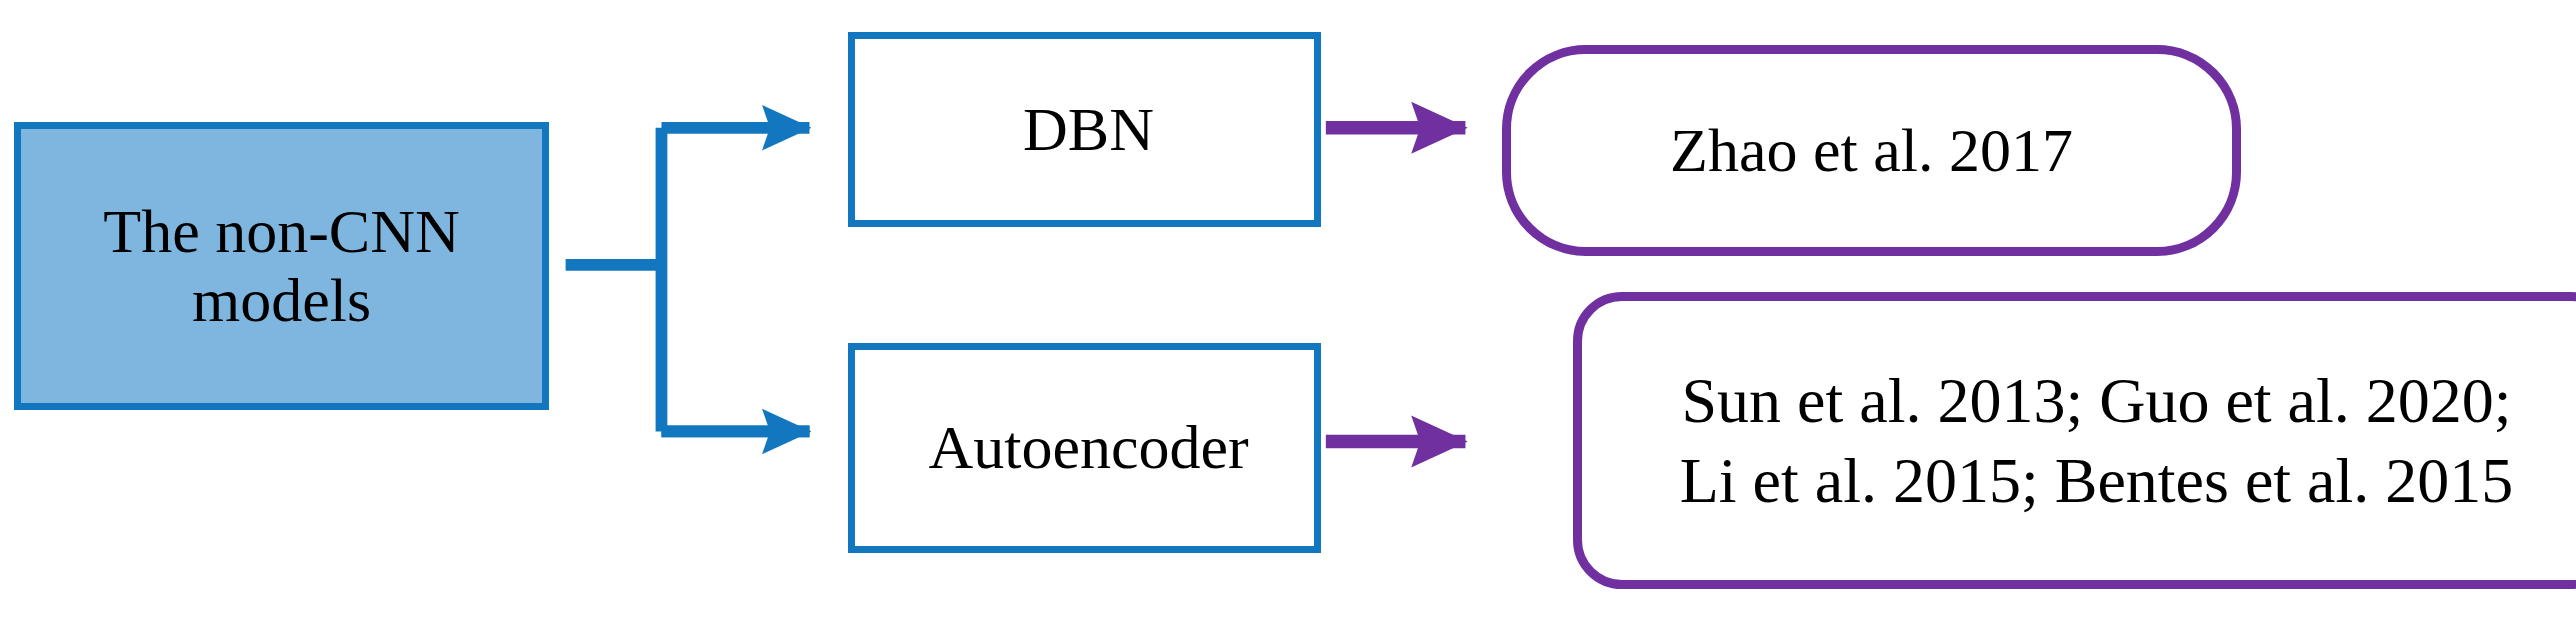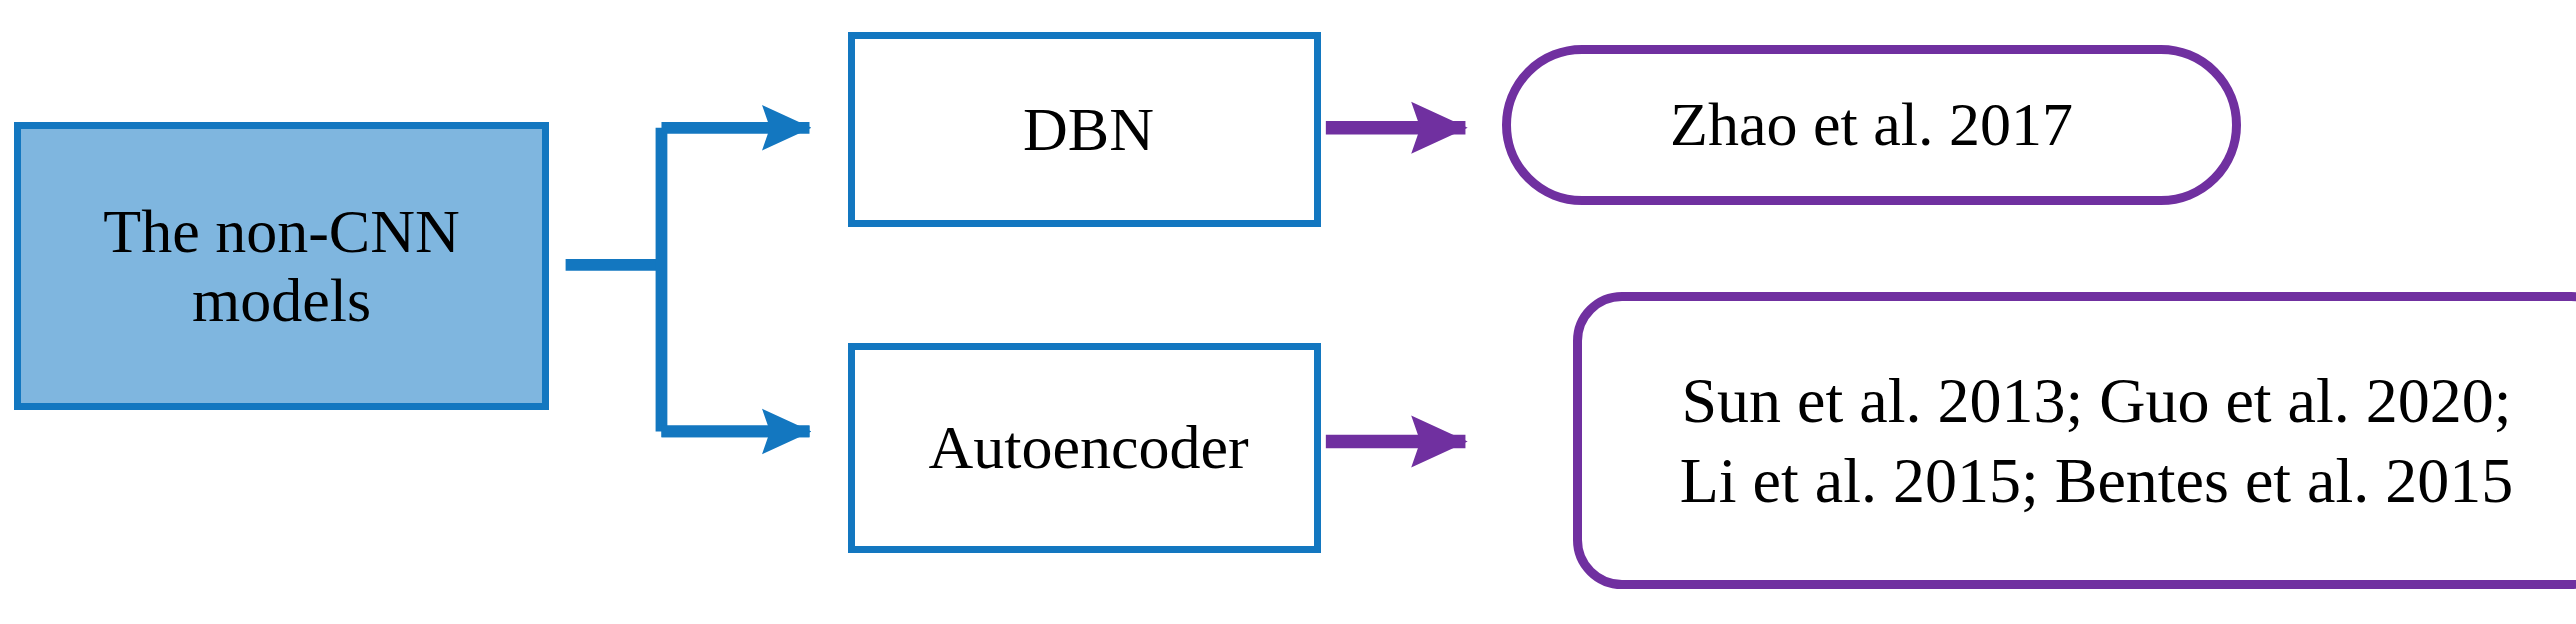--- a/index.html
+++ b/index.html
@@ -70,21 +70,21 @@
   
   .box-round {
     background: #ffffff;
     border: 9.3px solid #7030A0;
     font-size: 62px;
   }
   #node-ref-dbn {
     left: 1502px;
     top: 45px;
     width: 739px;
-    height: 160px;
+    height: 211px;
     border-radius: 84px;
   }
   #node-ref-autoencoder {
     left: 1573px;
     top: 292px;
     width: 1047px;
     height: 297px;
     border-radius: 49px;
     font-size: 64px;
     line-height: 1.25;

